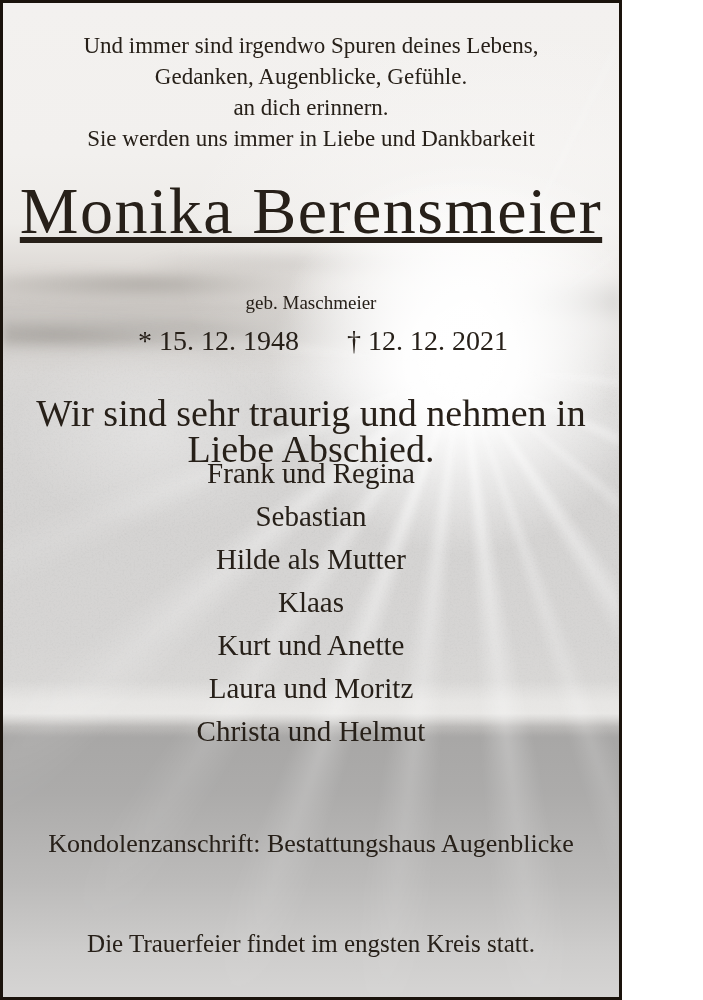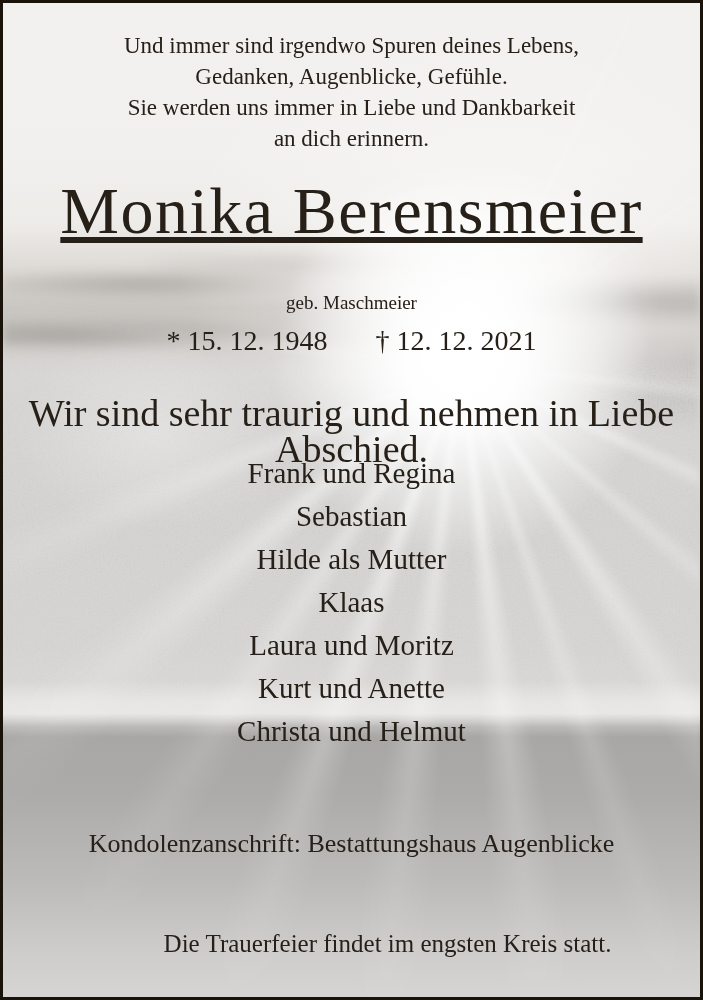--- a/index.html
+++ b/index.html
@@ -1,18 +1,18 @@
 <!DOCTYPE html>
 <html lang="de"><head>
 <meta charset="utf-8">
 <style>
   html,body{margin:0;padding:0;background:#ffffff;}
   .card{
     position:relative;
-    width:703px;height:1000px;
+    width:622px;height:1000px;
     box-sizing:border-box;
     border:3px solid #1a130c;
     overflow:hidden;
     background:#ececea;
     font-family:"Liberation Serif","DejaVu Serif",serif;
     color:#272019;
   }
   .layer{position:absolute;inset:0;pointer-events:none;}
   
   .layer-base{
@@ -74,25 +74,25 @@
   .sea-noise{
     position:absolute;left:0;top:336px;width:697px;height:400px;opacity:.45;pointer-events:none;
     -webkit-mask-image:linear-gradient(180deg, transparent 0, #000 36px, #000 352px, transparent 398px);
     mask-image:linear-gradient(180deg, transparent 0, #000 36px, #000 352px, transparent 398px);
   }
   
   .txt{position:absolute;left:0;width:100%;text-align:center;}
   .quote{top:27px;font-size:23px;line-height:31px;}
   .deceased-name{top:175px;font-size:66px;line-height:1;letter-spacing:1.5px;text-decoration:underline;}
   .maiden{top:283px;font-size:19px;line-height:33px;}
-  .dates{top:320px;font-size:28px;line-height:36px;display:flex;justify-content:center;gap:48px;}
+  .dates{top:320px;font-size:28px;line-height:36px;display:flex;justify-content:center;gap:48px;padding-left:12px;}
   .farewell{top:392px;font-size:38px;line-height:36px;}
   .mourners{top:449px;font-size:29px;line-height:43px;}
   .condolence{top:824px;font-size:26px;line-height:34px;}
-  .funeral{top:925px;font-size:25px;line-height:32px;padding-left:36px;}
+  .funeral{top:925px;font-size:25px;line-height:32px;}
 </style>
 </head>
 <body>
 
 <div class="card">
 
   <div class="layer layer-base"></div>
   <div class="layer layer-clouds"></div>
   <svg class="sea-noise" xmlns="http://www.w3.org/2000/svg">
     <filter id="grain">
@@ -101,41 +101,41 @@
     </filter>
     <rect width="100%" height="100%" filter="url(#grain)"></rect>
   </svg>
   <div class="layer-foam"></div>
   <div class="layer layer-glow"></div>
   <div class="layer layer-rays"></div>
 
   <div class="txt quote">
     <div>Und immer sind irgendwo Spuren deines Lebens,</div>
     <div>Gedanken, Augenblicke, Gefühle.</div>
+    <div>an dich erinnern.</div>
     <div>Sie werden uns immer in Liebe und Dankbarkeit</div>
-    <div>an dich erinnern.</div>
   </div>
 
   <div class="txt deceased-name">Monika Berensmeier</div>
   <div class="txt maiden">geb. Maschmeier</div>
 
   <div class="txt dates">
     <span>* 15. 12. 1948</span>
     <span>† 12. 12. 2021</span>
   </div>
 
   <div class="txt farewell">Wir sind sehr traurig und nehmen in Liebe Abschied.</div>
 
   <div class="txt mourners">
     <div>Frank und Regina</div>
     <div>Sebastian</div>
     <div>Hilde als Mutter</div>
     <div>Klaas</div>
+    <div>Kurt und Anette</div>
     <div>Laura und Moritz</div>
-    <div>Kurt und Anette</div>
     <div>Christa und Helmut</div>
   </div>
 
   <div class="txt condolence">
     <div>Kondolenzanschrift: Bestattungshaus Augenblicke</div>
   </div>
 
   <div class="txt funeral">Die Trauerfeier findet im engsten Kreis statt.</div>
 
 </div>

